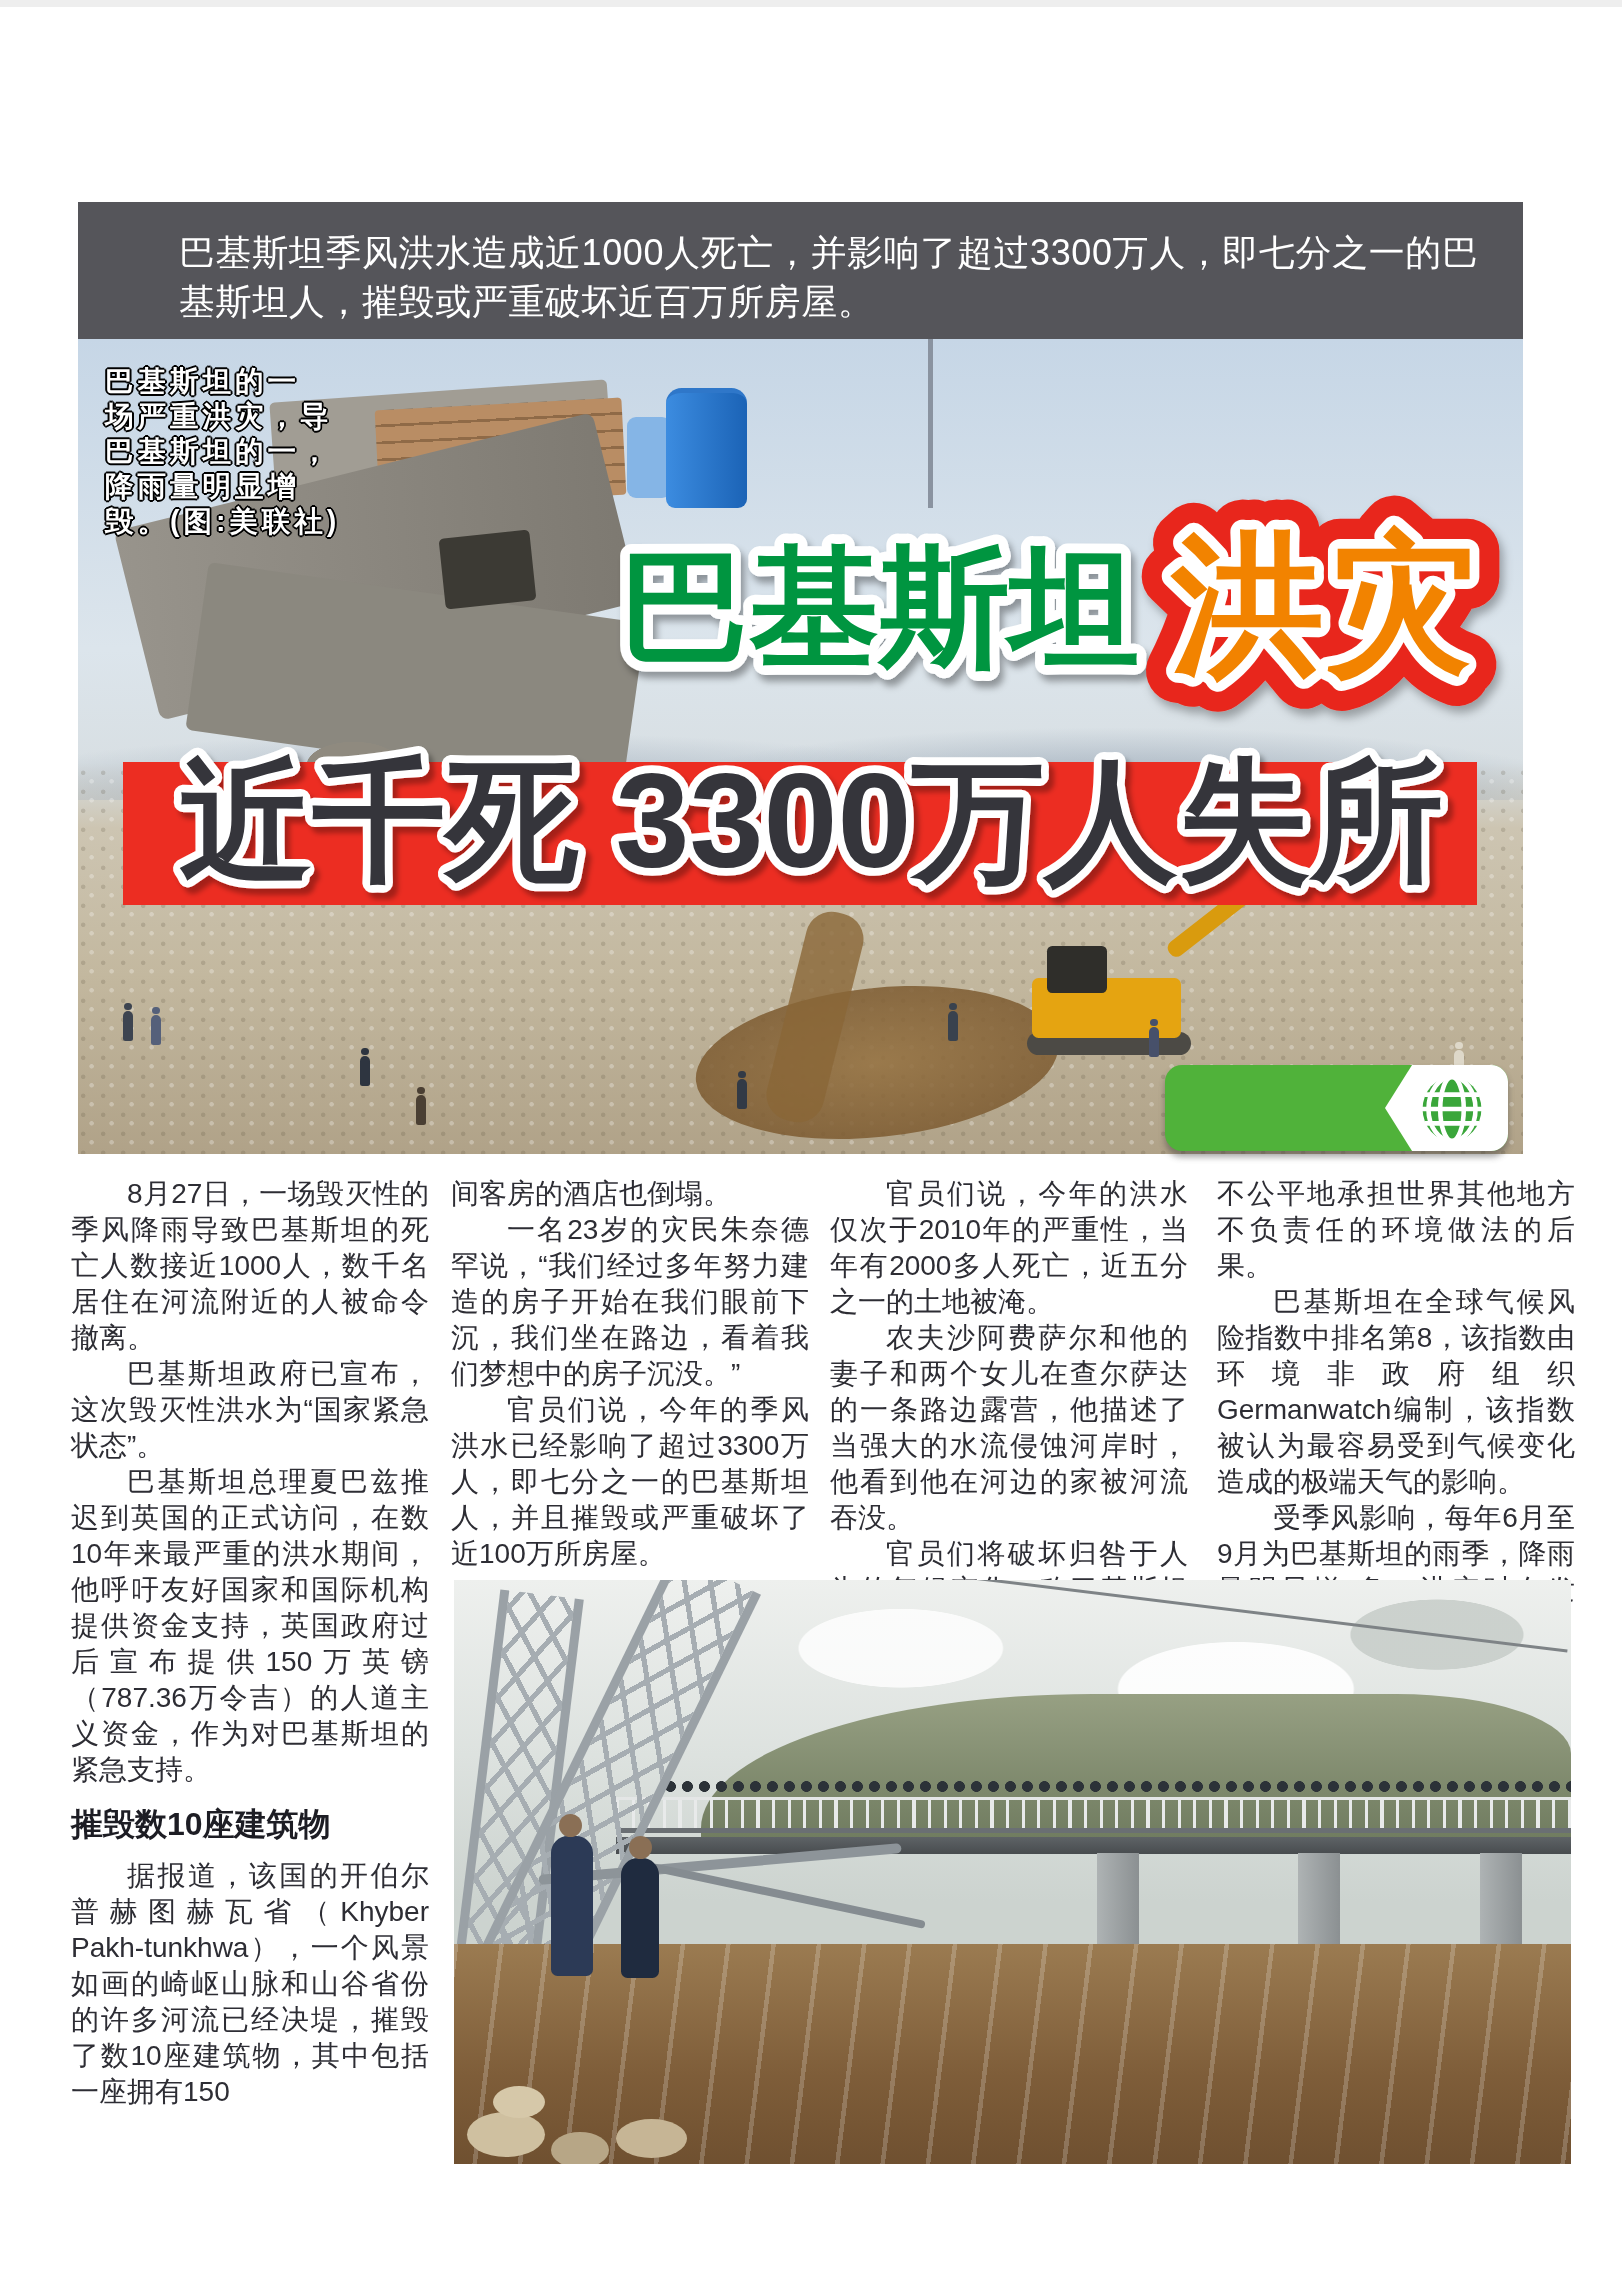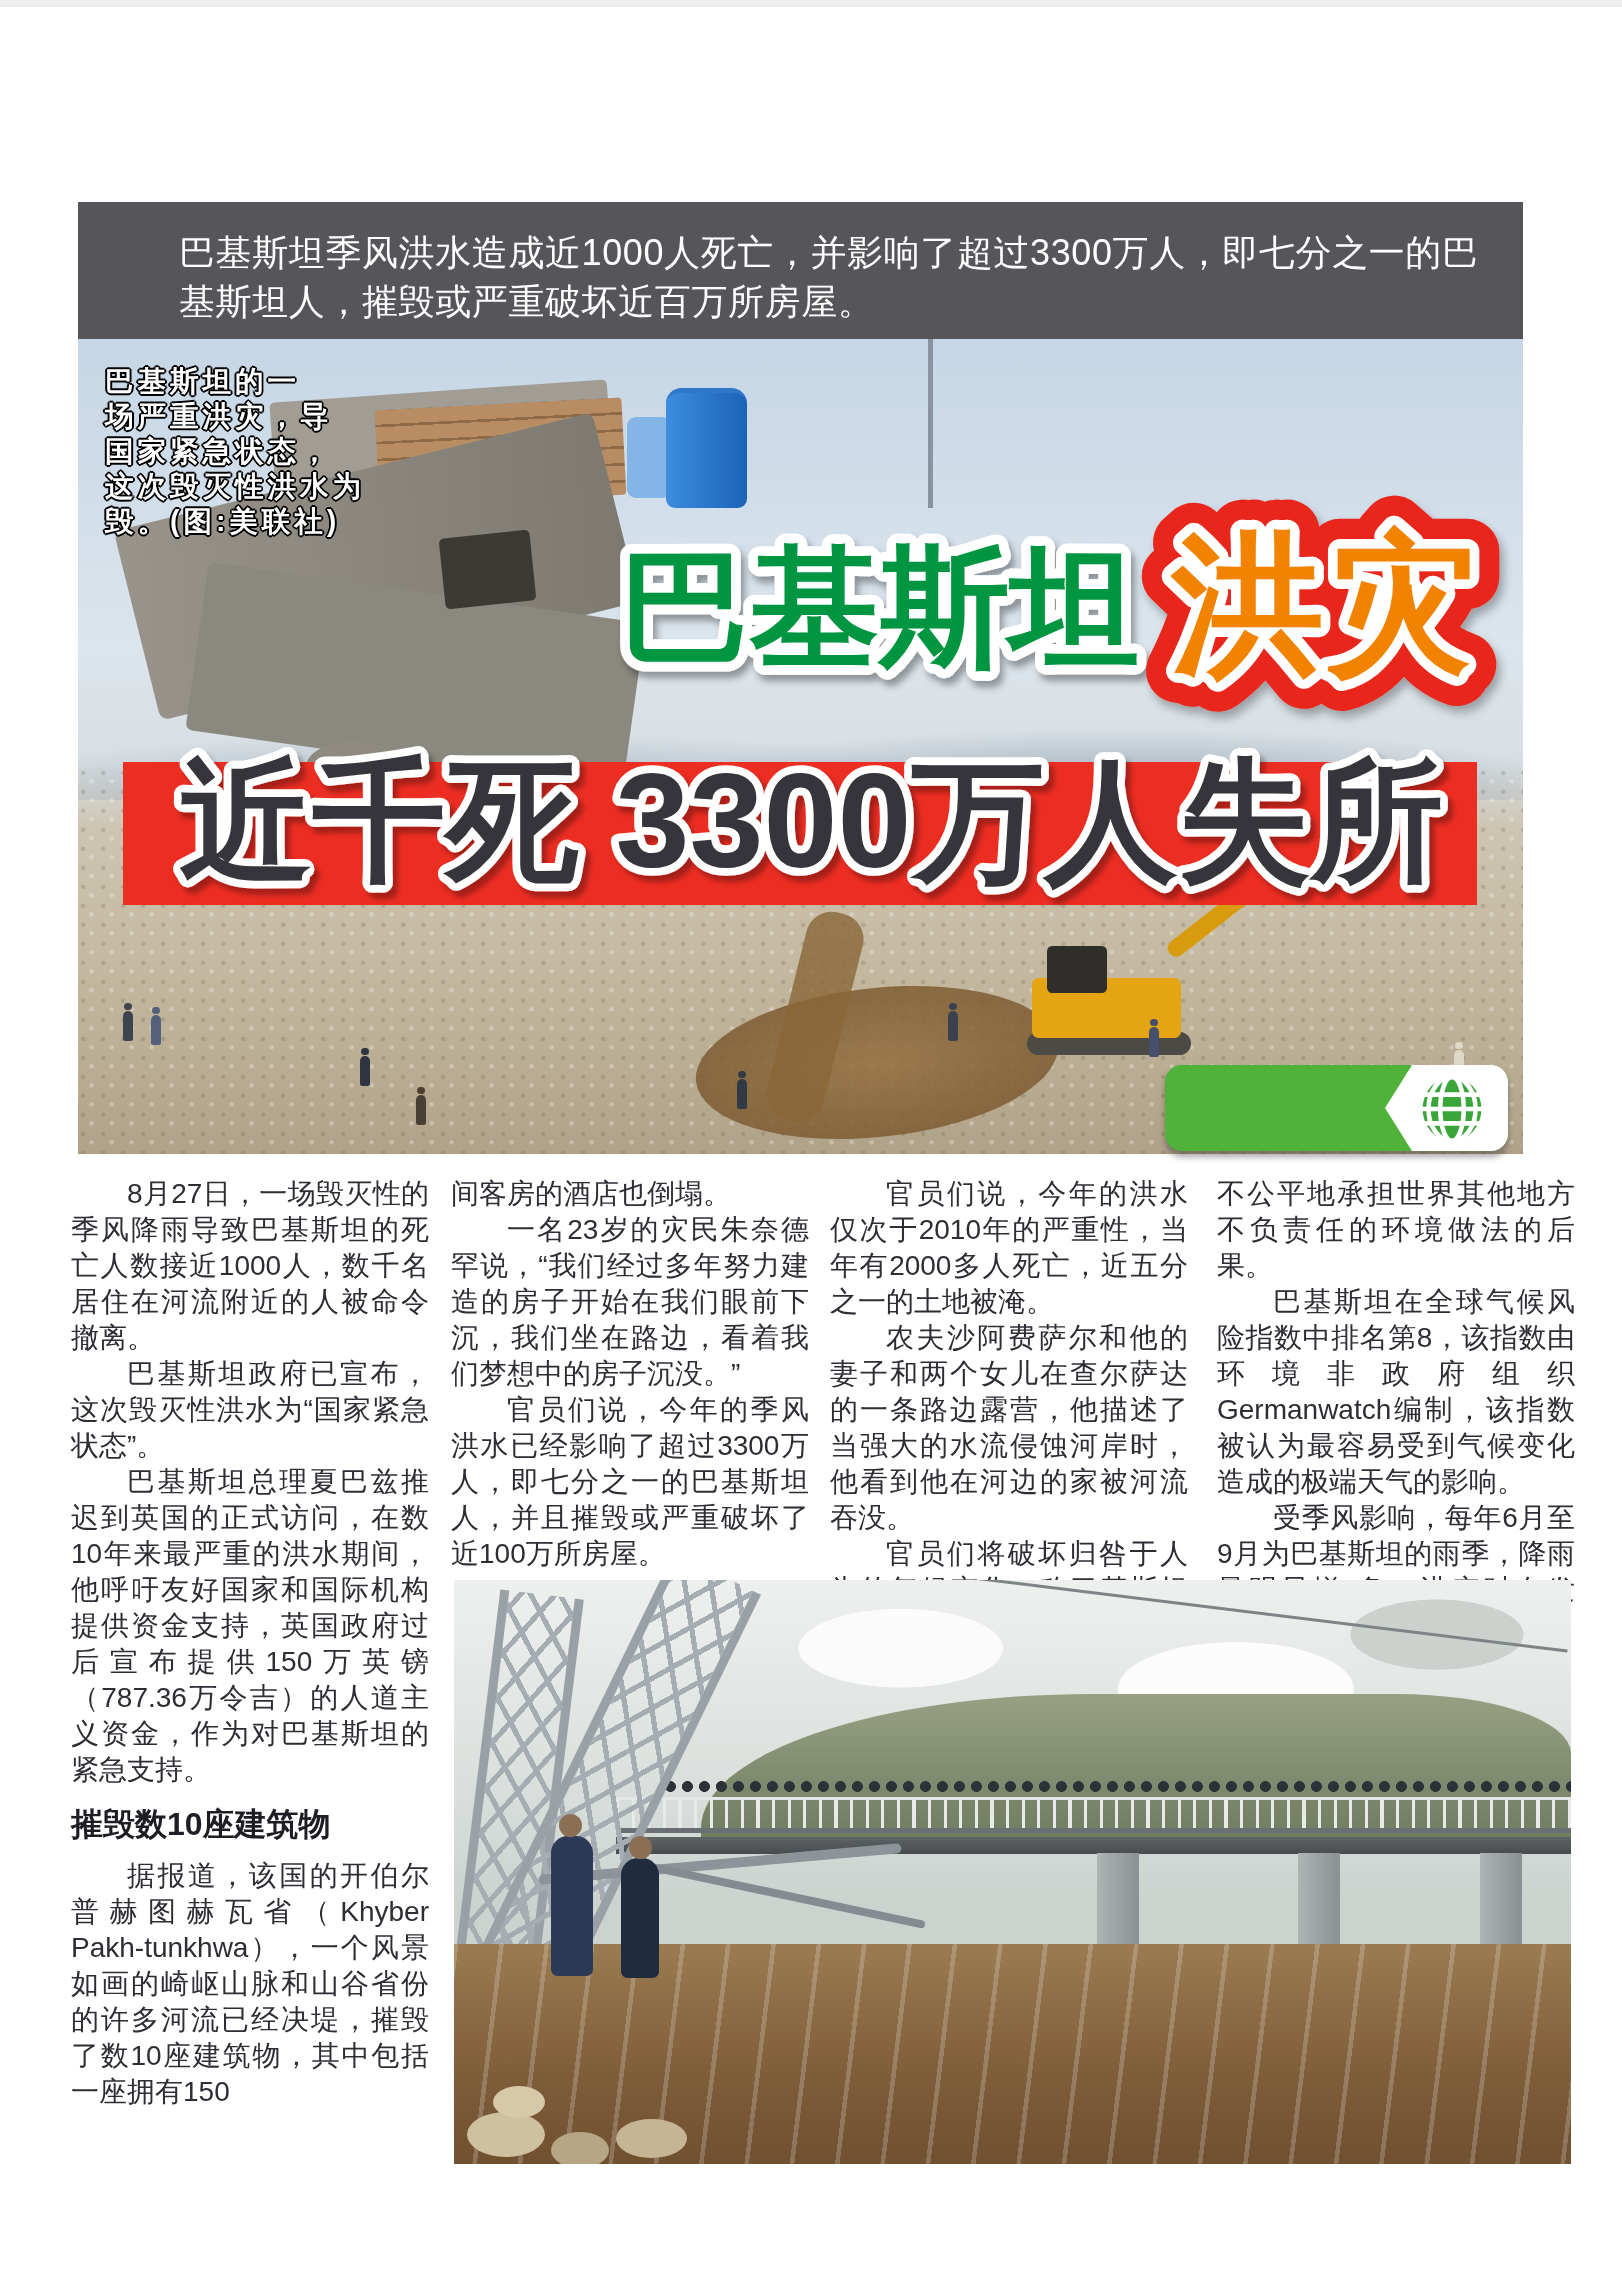--- a/index.html
+++ b/index.html
@@ -152,22 +152,22 @@
     <div class="person" style="left:73px;top:676px;background:#55607a;"></div>
     <div class="person" style="left:282px;top:717px;background:#2e3540;"></div>
     <div class="person" style="left:338px;top:756px;background:#4a3f33;"></div>
     <div class="person" style="left:659px;top:740px;background:#323a46;"></div>
     <div class="person" style="left:870px;top:672px;background:#39424e;"></div>
     <div class="person" style="left:1071px;top:688px;background:#47506a;"></div>
     <div class="person" style="left:1376px;top:711px;background:#ded8c9;"></div>
     <div class="cap1">
       <div>巴基斯坦的一</div>
       <div>场严重洪灾，导</div>
-      <div>国家紧急状态，</div>
-      <div>这次毁灭性洪水为</div>
+      <div>巴基斯坦的一，</div>
+      <div>降雨量明显增</div>
       <div>毁。(图:美联社)</div>
     </div>
   </section>
 
   <svg class="hl hl-green" viewBox="0 0 950 320">
     <defs>
         <filter id="f-green" x="-30%" y="-30%" width="160%" height="160%">
       <feDropShadow dx="6" dy="10" stdDeviation="6" flood-color="#000000" flood-opacity="0.35"></feDropShadow>
     </filter>
       </defs>

